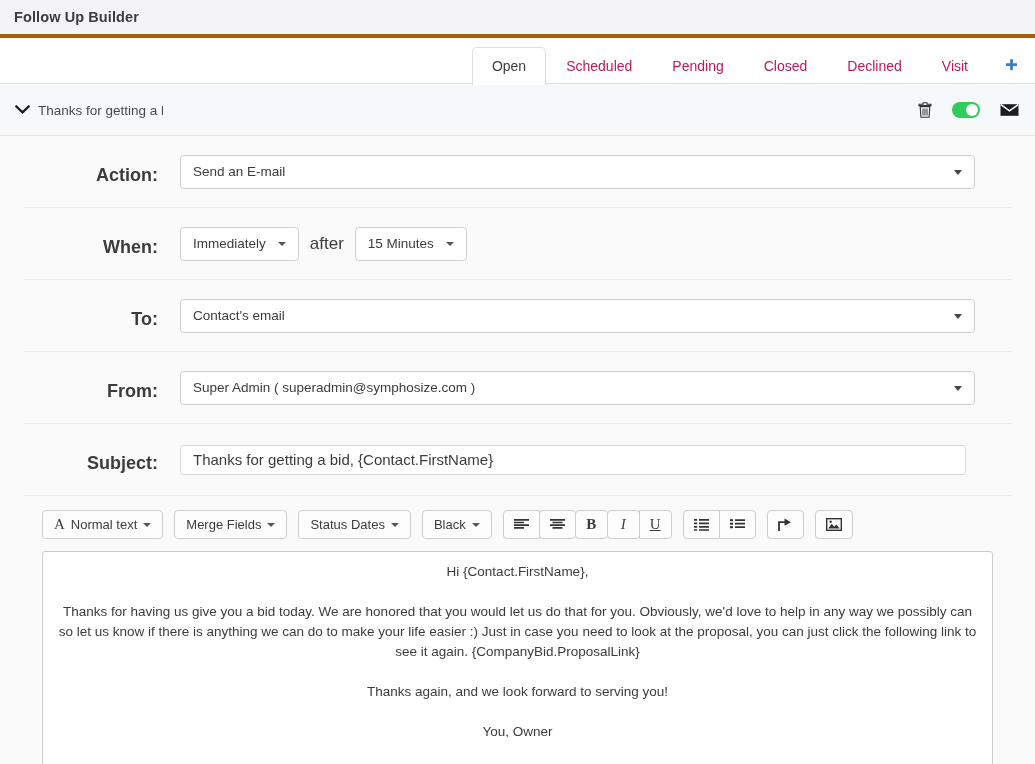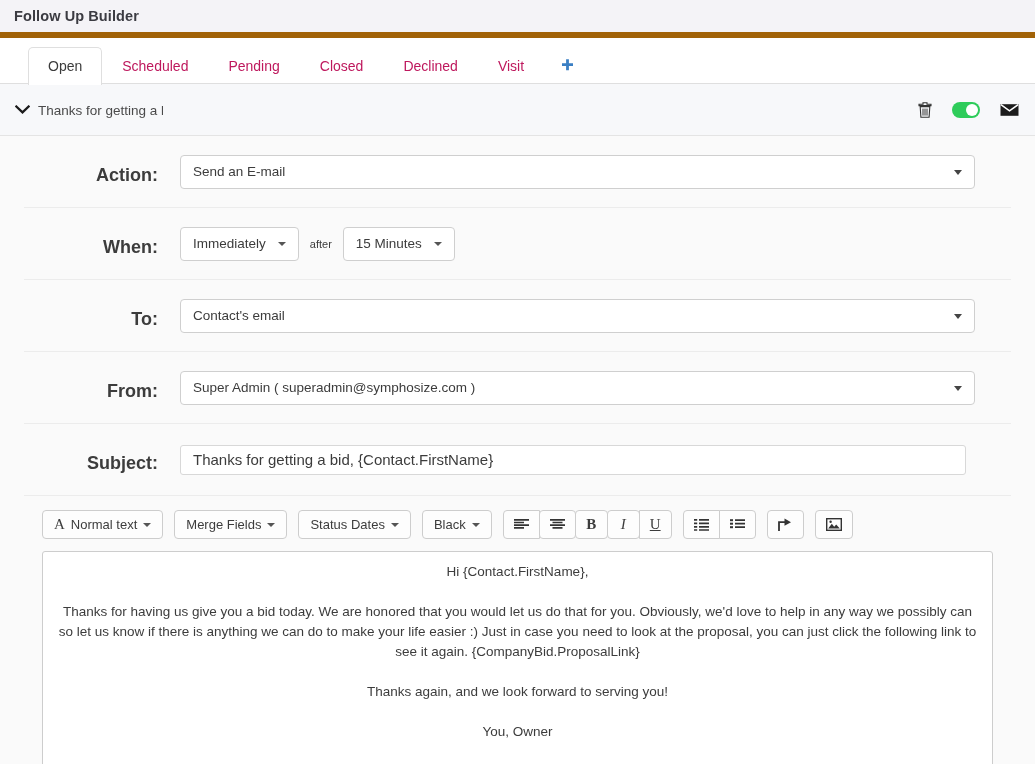--- a/index.html
+++ b/index.html
@@ -14,40 +14,41 @@
     position: relative;
     width: 1035px; height: 764px;
     background: #ffffff;
     overflow: hidden;
   }
 
   
   .titlebar {
     height: 38px;
     background: #f4f3f7;
-    border-bottom: 6px solid #a16207;
+    border-bottom: 4px solid #a16207;
     display: flex;
     align-items: center;
     padding-left: 14px;
   }
   .titlebar .title {
     font-size: 14.5px;
     font-weight: bold;
     color: #3b3b42;
     letter-spacing: .1px;
   }
 
   
   .tabstrip {
     position: relative;
     height: 46px;
     background: #ffffff;
     padding-left: 28px;
     display: flex;
     align-items: flex-end;
+    justify-content: flex-end;
   }
   .tabstrip::after {
     content: "";
     position: absolute;
     left: 0; right: 0; bottom: 0;
     height: 1px;
     background: #dfdfdf;
   }
   .tab {
     position: relative;
@@ -192,21 +193,21 @@
     color: #3c3c3c;
     cursor: pointer;
   }
   .caret-inline {
     width: 0; height: 0;
     border-left: 4px solid transparent;
     border-right: 4px solid transparent;
     border-top: 4.5px solid #555;
   }
   .after-word {
-    font-size: 11px;
+    font-size: 17px;
     color: #3c3c3c;
     margin: 0 11px;
   }
 
   .text-input {
     width: 786px;
     height: 30px;
     background: #ffffff;
     border: 1px solid #d8d8d8;
     border-radius: 3px;

